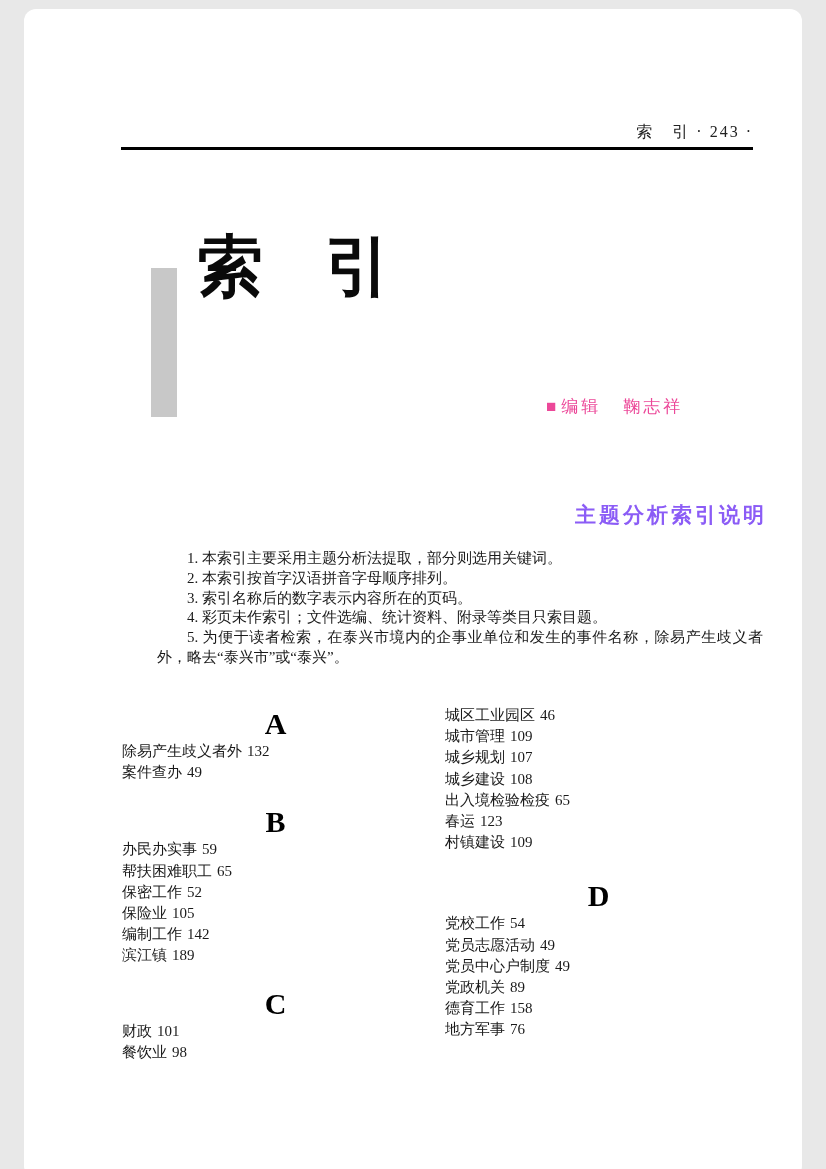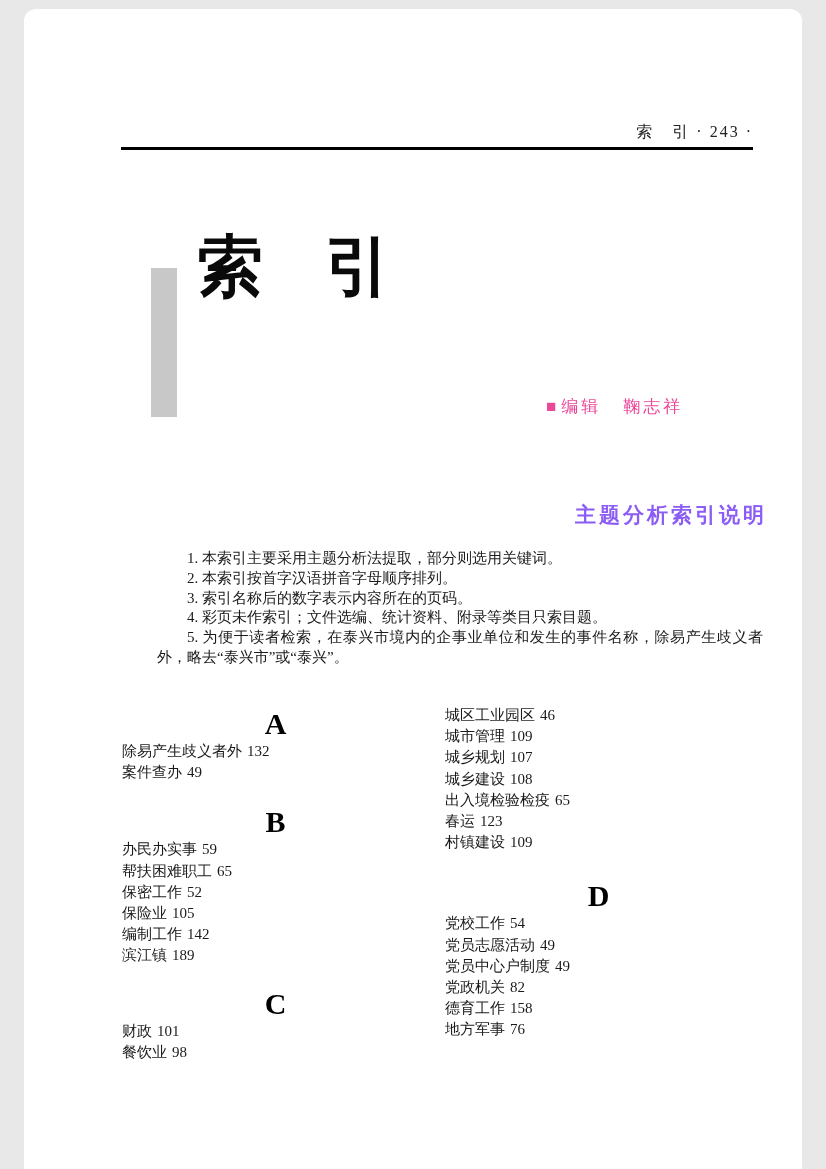--- a/index.html
+++ b/index.html
@@ -182,20 +182,20 @@
       <div class="entry"><span>出入境检验检疫</span><span class="page-num">65</span></div>
       <div class="entry"><span>春运</span><span class="page-num">123</span></div>
       <div class="entry"><span>村镇建设</span><span class="page-num">109</span></div>
     </div>
 
     <div class="letter-heading mt-d">D</div>
     <div class="entries">
       <div class="entry"><span>党校工作</span><span class="page-num">54</span></div>
       <div class="entry"><span>党员志愿活动</span><span class="page-num">49</span></div>
       <div class="entry"><span>党员中心户制度</span><span class="page-num">49</span></div>
-      <div class="entry"><span>党政机关</span><span class="page-num">82</span></div>
+      <div class="entry"><span>党政机关</span><span class="page-num">89</span></div>
       <div class="entry"><span>德育工作</span><span class="page-num">158</span></div>
       <div class="entry"><span>地方军事</span><span class="page-num">76</span></div>
     </div>
 
   </div>
 
 </div>
 
 </body></html>

